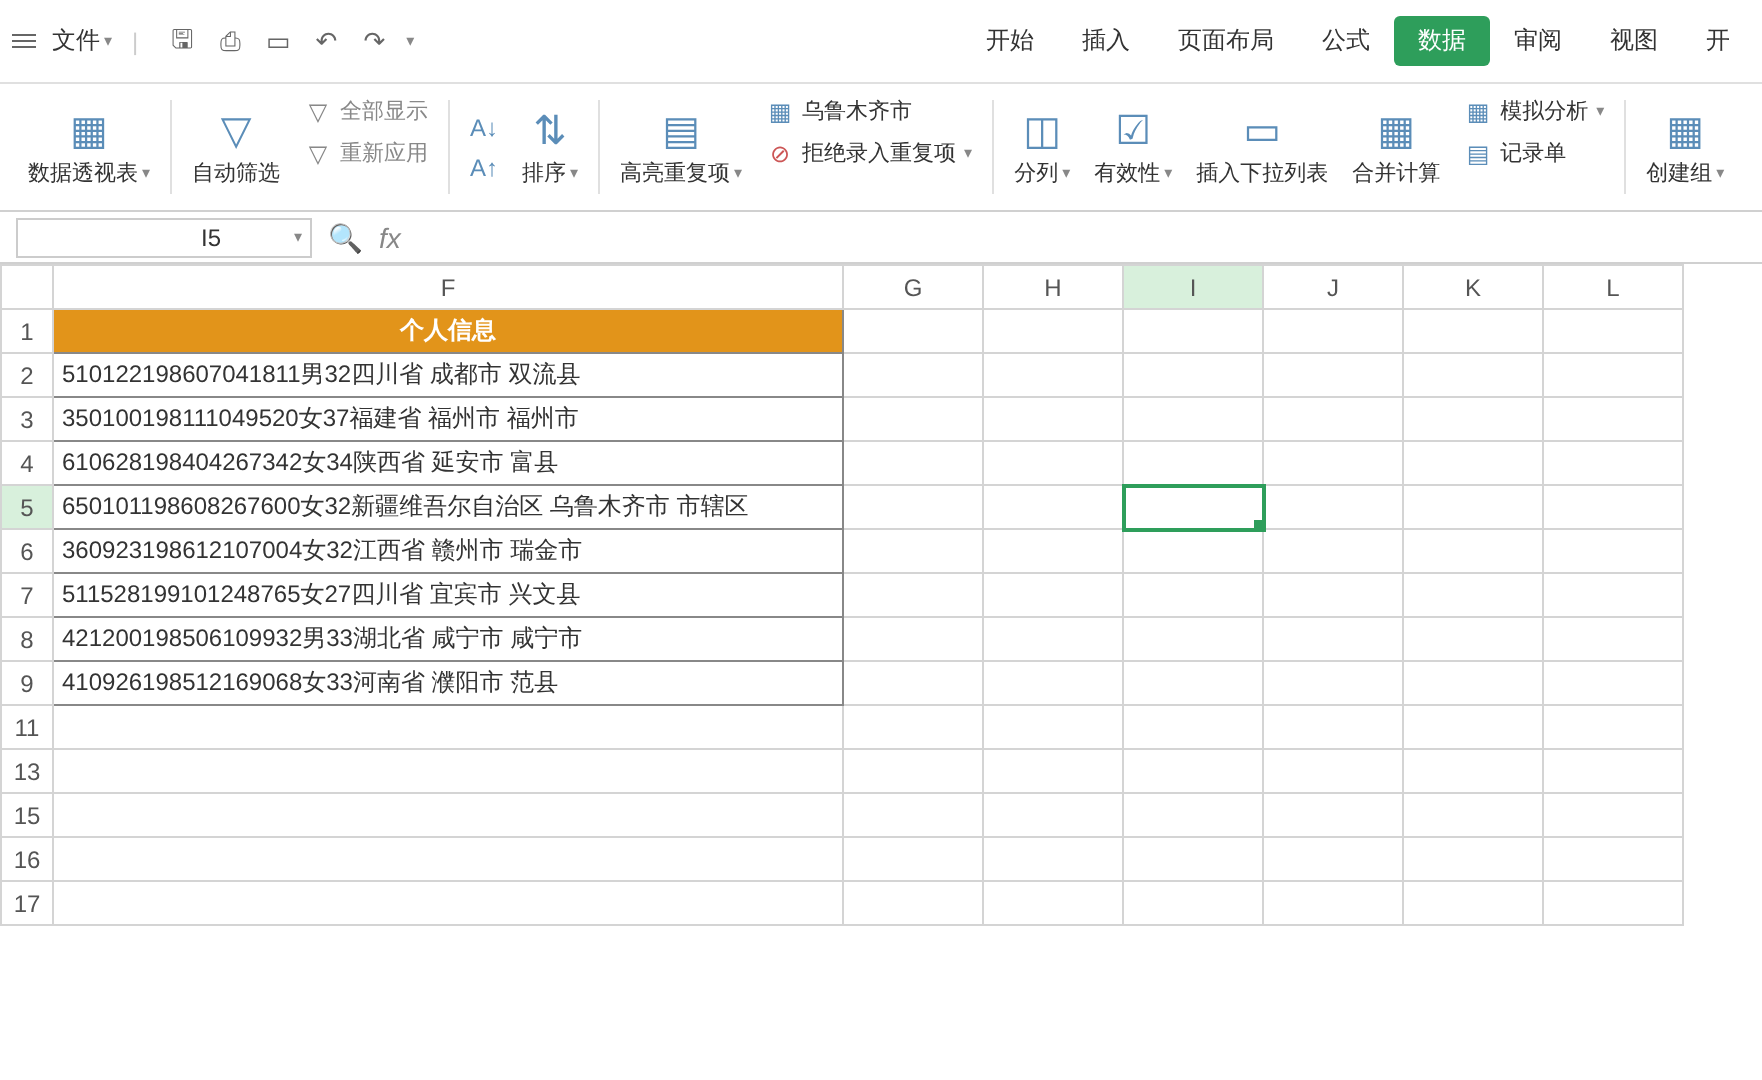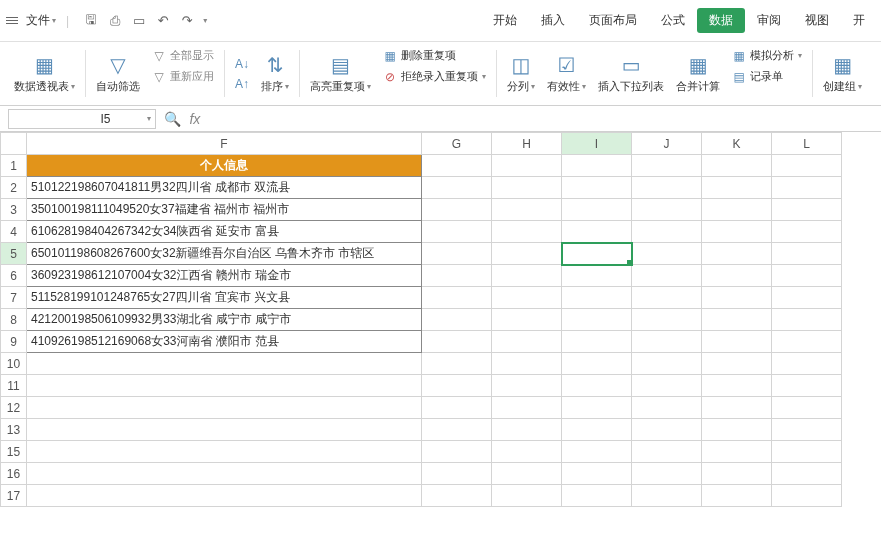--- a/index.html
+++ b/index.html
@@ -133,21 +133,21 @@
   <div class="ribbon-big">
     <div class="ribbon-big-icon">▤</div>
     <div class="ribbon-big-label">
         <span>高亮重复项</span>
         <span class="menu-dropdown-arrow">▾</span>
       </div>
   </div>
   <div class="ribbon-small-col">
     <div class="ribbon-small" style="color:#333">
         <span class="ribbon-small-icon" style="color:#5b8db8">▦</span>
-        <span>删除重复项</span>
+        <span>乌鲁木齐市</span>
       </div>
     <div class="ribbon-small" style="color:#333">
         <span class="ribbon-small-icon" style="color:#c55">⊘</span>
         <span>拒绝录入重复项</span>
         <span class="menu-dropdown-arrow">▾</span>
       </div>
   </div>
   <div class="ribbon-divider"></div>
   <div class="ribbon-big">
     <div class="ribbon-big-icon">◫</div>
@@ -305,41 +305,21 @@
           <th class="row-head">9</th>
           <td class="data-cell">410926198512169068女33河南省  濮阳市  范县</td>
           <td></td>
           <td></td>
           <td></td>
           <td></td>
           <td></td>
           <td></td>
         </tr>
   <tr>
-          <th class="row-head">10</th>
-          <td></td>
-          <td></td>
-          <td></td>
-          <td></td>
-          <td></td>
-          <td></td>
-          <td></td>
-        </tr>
-  <tr>
           <th class="row-head">11</th>
-          <td></td>
-          <td></td>
-          <td></td>
-          <td></td>
-          <td></td>
-          <td></td>
-          <td></td>
-        </tr>
-  <tr>
-          <th class="row-head">12</th>
           <td></td>
           <td></td>
           <td></td>
           <td></td>
           <td></td>
           <td></td>
           <td></td>
         </tr>
   <tr>
           <th class="row-head">13</th>

